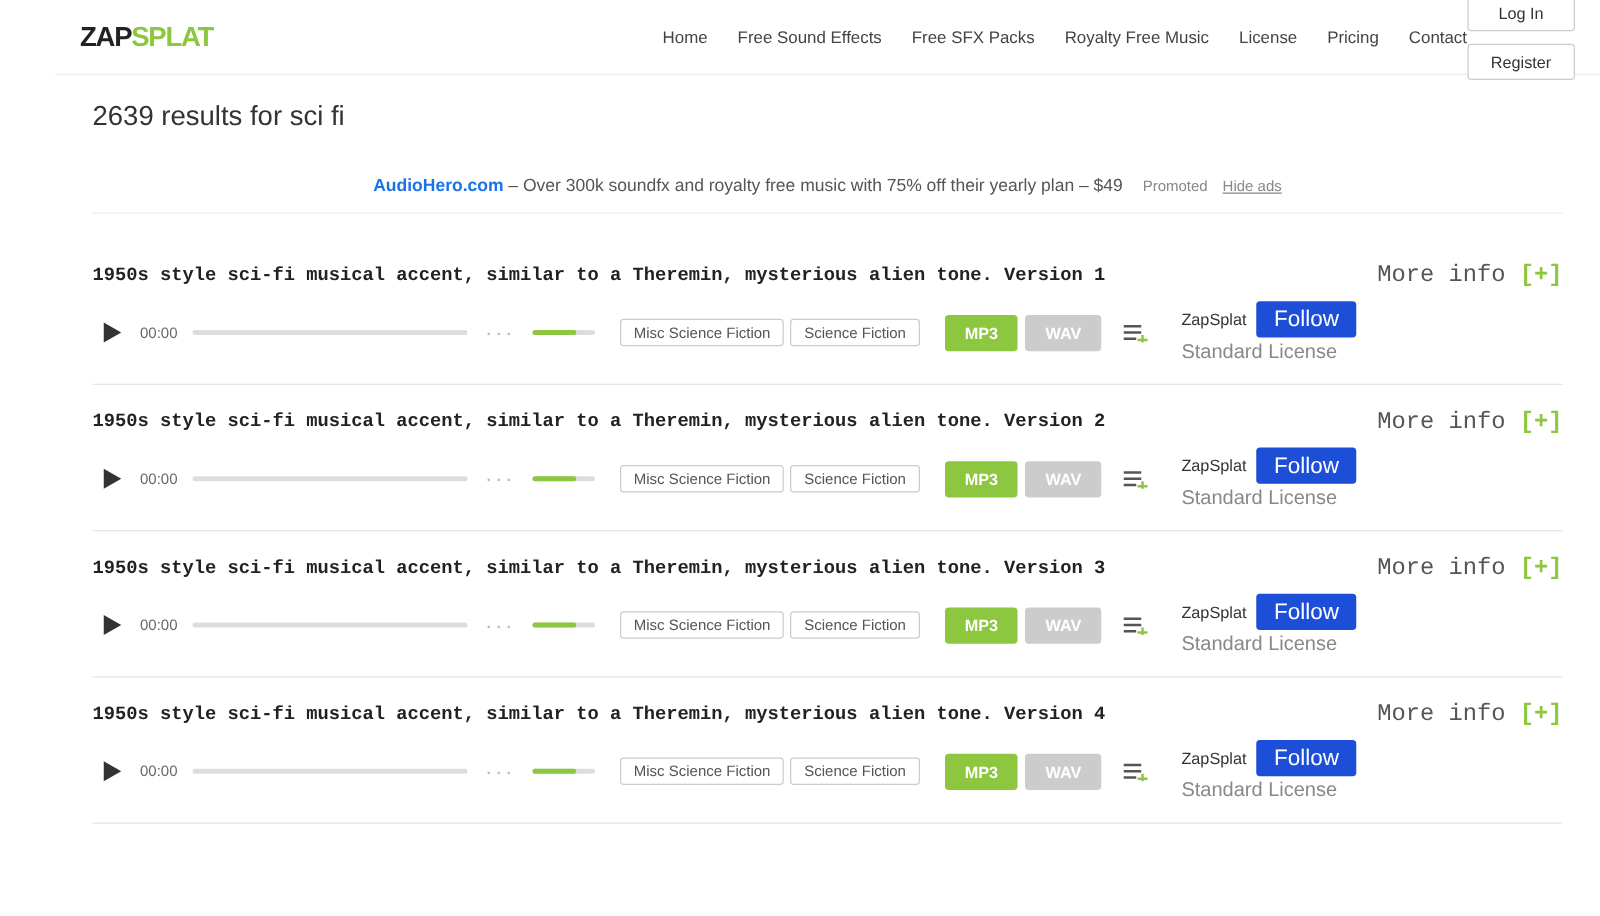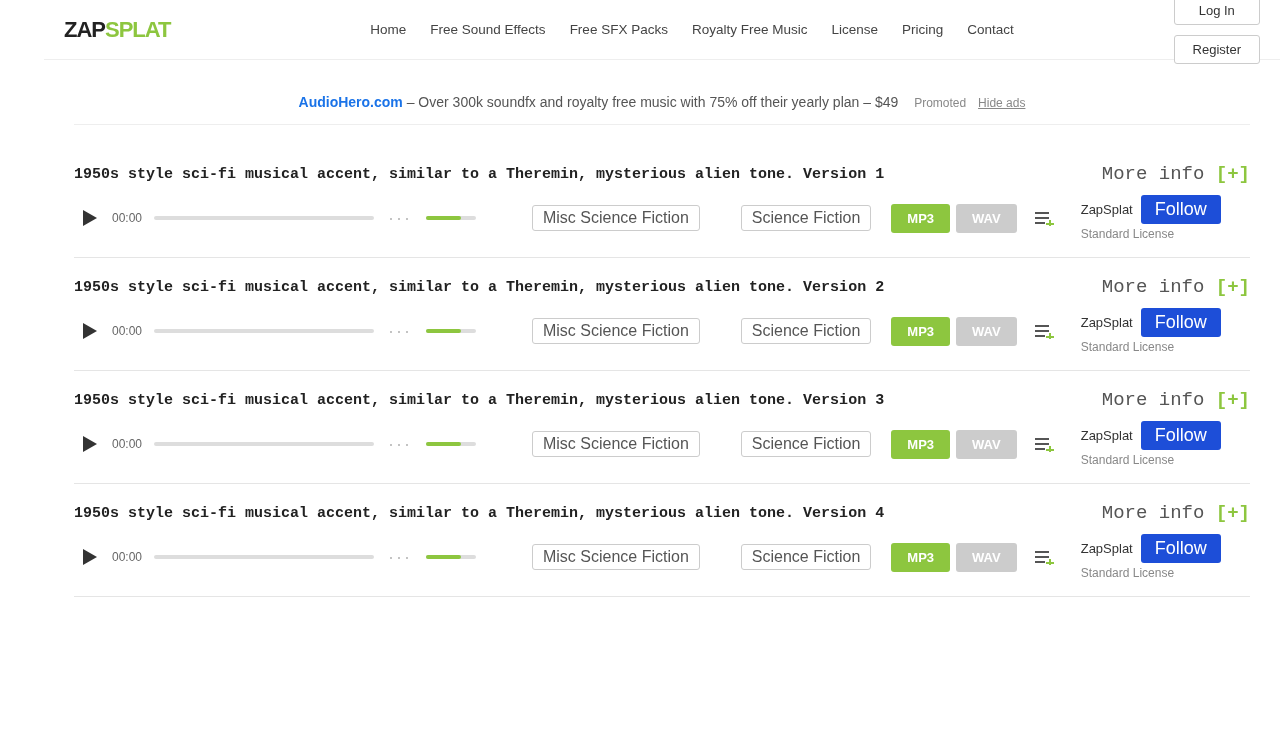--- a/index.html
+++ b/index.html
@@ -30,21 +30,21 @@
       color: #222;
       letter-spacing: -1px;
     }
     .logo-zap { color: #222; }
     .logo-splat { color: #8dc63f; }
     .nav-links {
       display: flex;
       align-items: center;
       gap: 24px;
       flex: 1;
-      justify-content: center;
+      justify-content: flex-end;
     }
     .nav-links a {
       text-decoration: none;
       color: #444;
       font-size: 13.5px;
     }
     .nav-buttons {
       display: flex;
       gap: 10px;
       flex-direction: column;
@@ -197,25 +197,24 @@
       flex-wrap: wrap;
       gap: 5px;
       margin-left: 10px;
       align-items: center;
     }
     .tag {
       display: inline-block;
       padding: 3px 10px;
       border: 1px solid #ccc;
       border-radius: 3px;
-      font-size: 16px;
+      font-size: 12px;
       color: #555;
       background: #fff;
       white-space: nowrap;
-      margin-left: 36px;
     }
 
     
     .download-group {
       display: flex;
       gap: 6px;
       margin-left: 10px;
     }
     .btn-mp3 {
       padding: 7px 16px;
@@ -271,21 +270,21 @@
       padding: 4px 14px;
       background: #1d4ed8;
       color: #fff;
       border: none;
       font-size: 18px;
       cursor: pointer;
       border-radius: 3px;
       text-align: right;
     }
     .license-text {
-      font-size: 12px;
+      font-size: 16px;
       color: #888;
       margin-top: 3px;
     }
 
     
     .page-wrapper {
       display: flex;
       height: 100vh;
       overflow: hidden;
       padding-left: 44px;
@@ -317,20 +316,21 @@
         <a href="#">Contact</a>
       </div>
       <div class="nav-buttons">
         <button class="btn-login">Log In</button>
         <button class="btn-register">Register</button>
       </div>
     </nav>
 
     <div class="main-content">
 
+      <h1 class="results-heading">2639 results for sci fi</h1>
 
       <div class="ad-banner">
         <a href="#">AudioHero.com</a><span> – Over 300k soundfx and royalty free music with 75% off their yearly plan – $49</span>
         <span class="promoted">Promoted</span>
         <span class="hide-ads">Hide ads</span>
       </div>
 
       <div id="sound-list">
           <div class="sound-item">
     <div class="sound-item-header">

